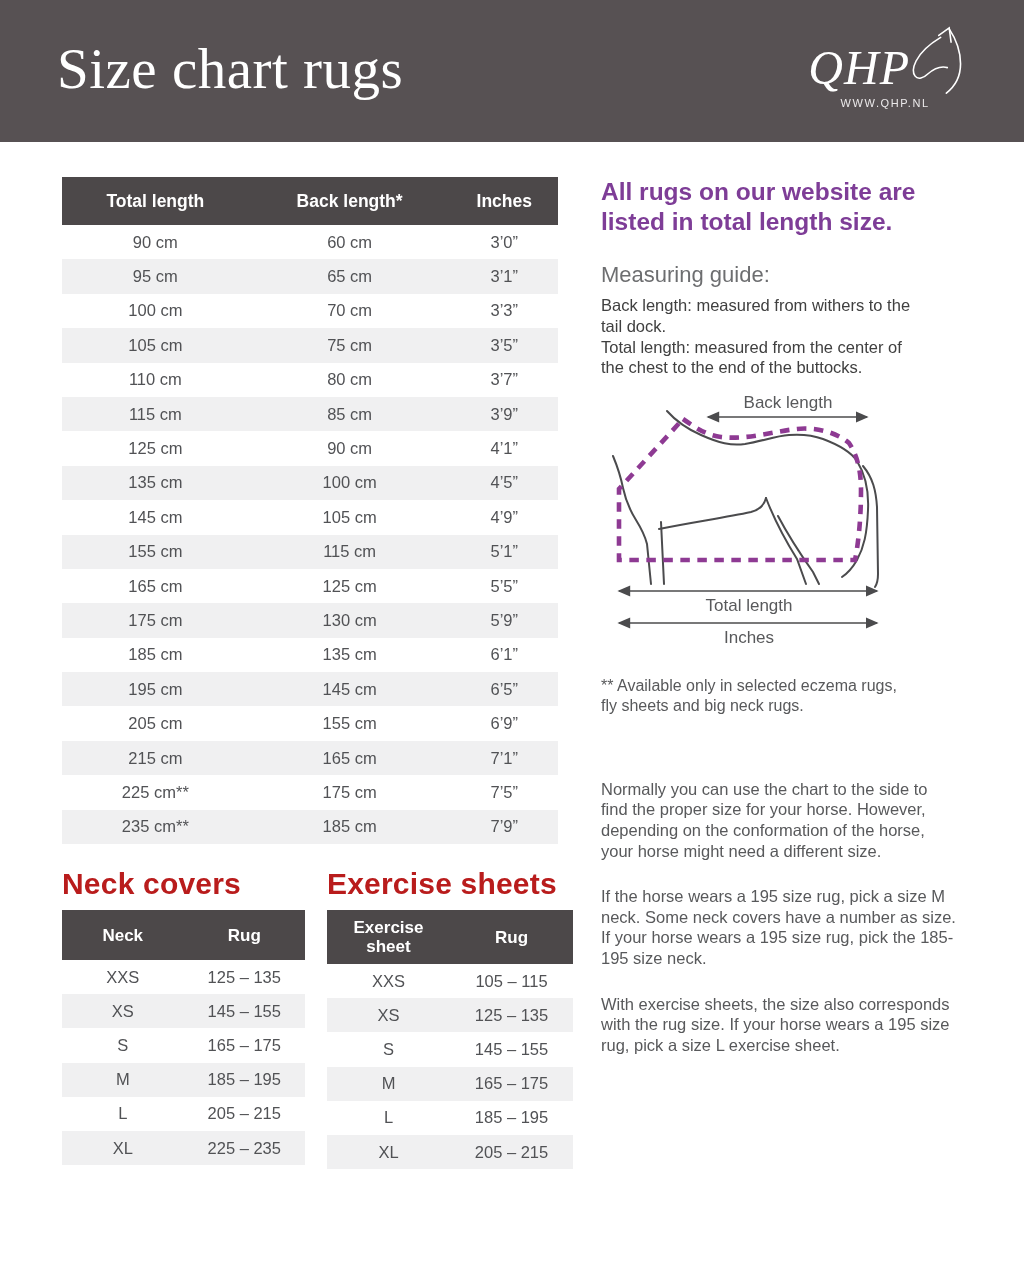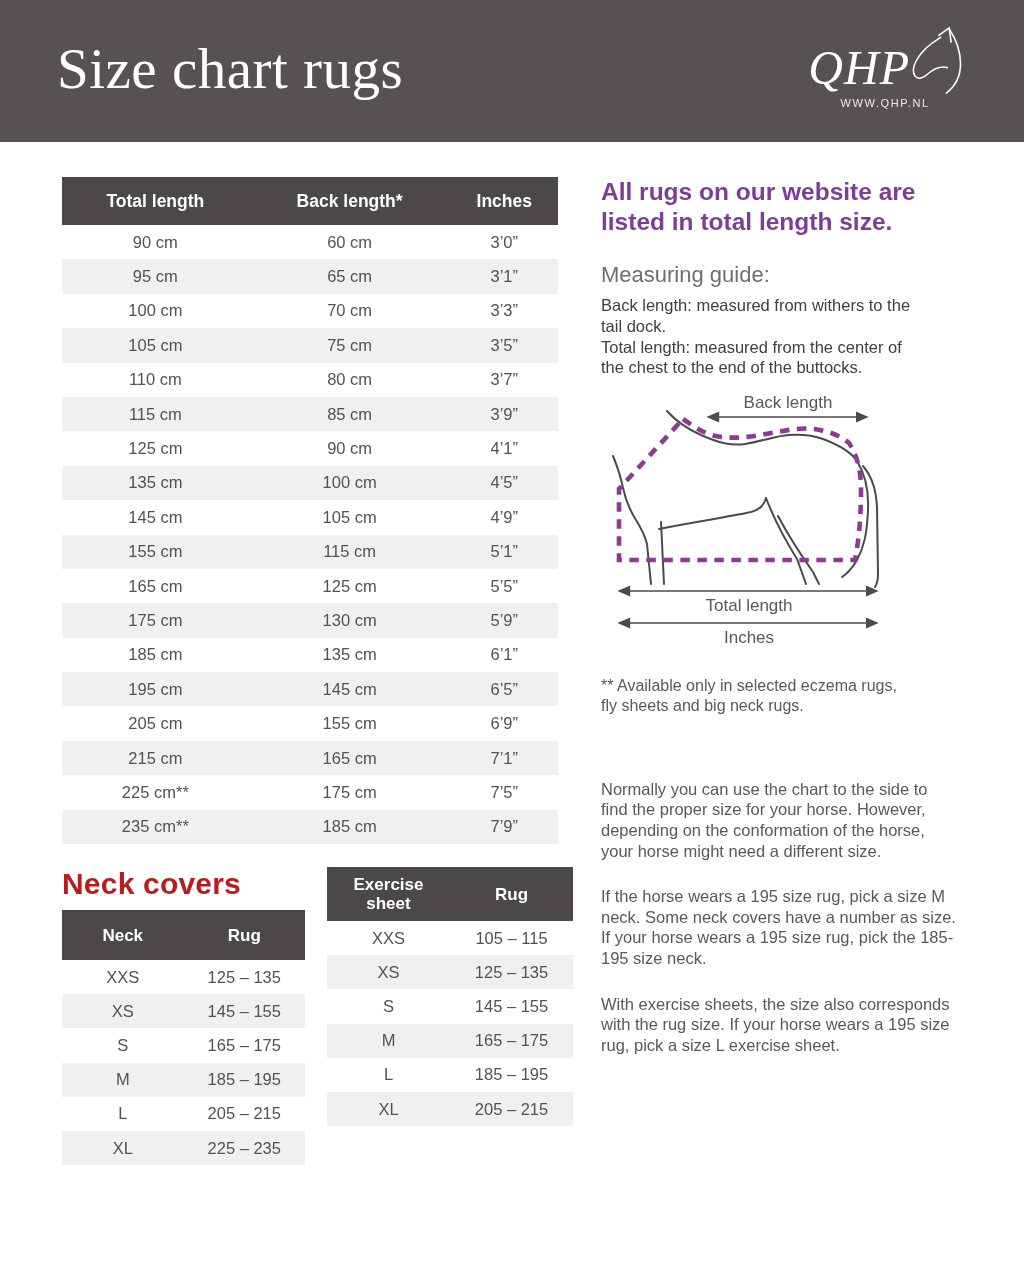--- a/index.html
+++ b/index.html
@@ -224,20 +224,21 @@
                   <td>205 – 215</td>
                 </tr>
                 <tr>
                   <td>XL</td>
                   <td>225 – 235</td>
                 </tr>
               </tbody>
           </table>
         </div>
         <div class="small-block">
+          <h2>Exercise sheets</h2>
           <table class="small-table exercise">
             <thead>
               <tr>
                   <th>Exercise sheet</th>
                   <th>Rug</th>
                 </tr>
             </thead>
             <tbody>
                 <tr>
                   <td>XXS</td>

